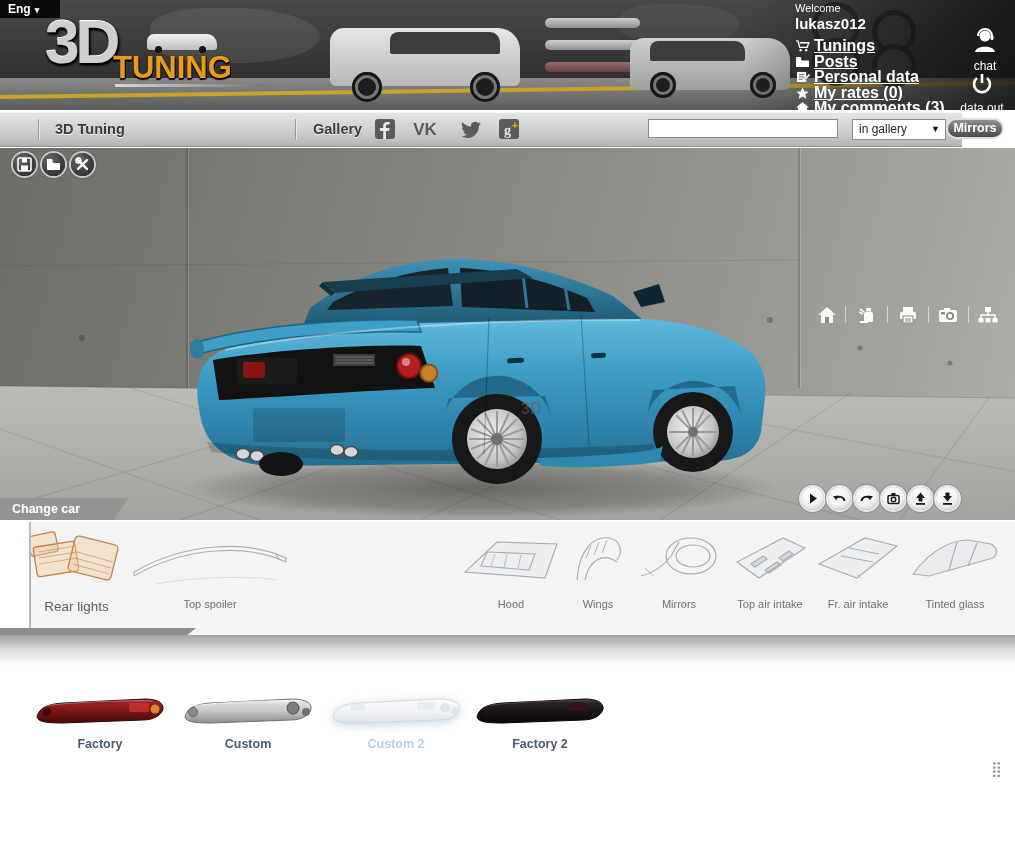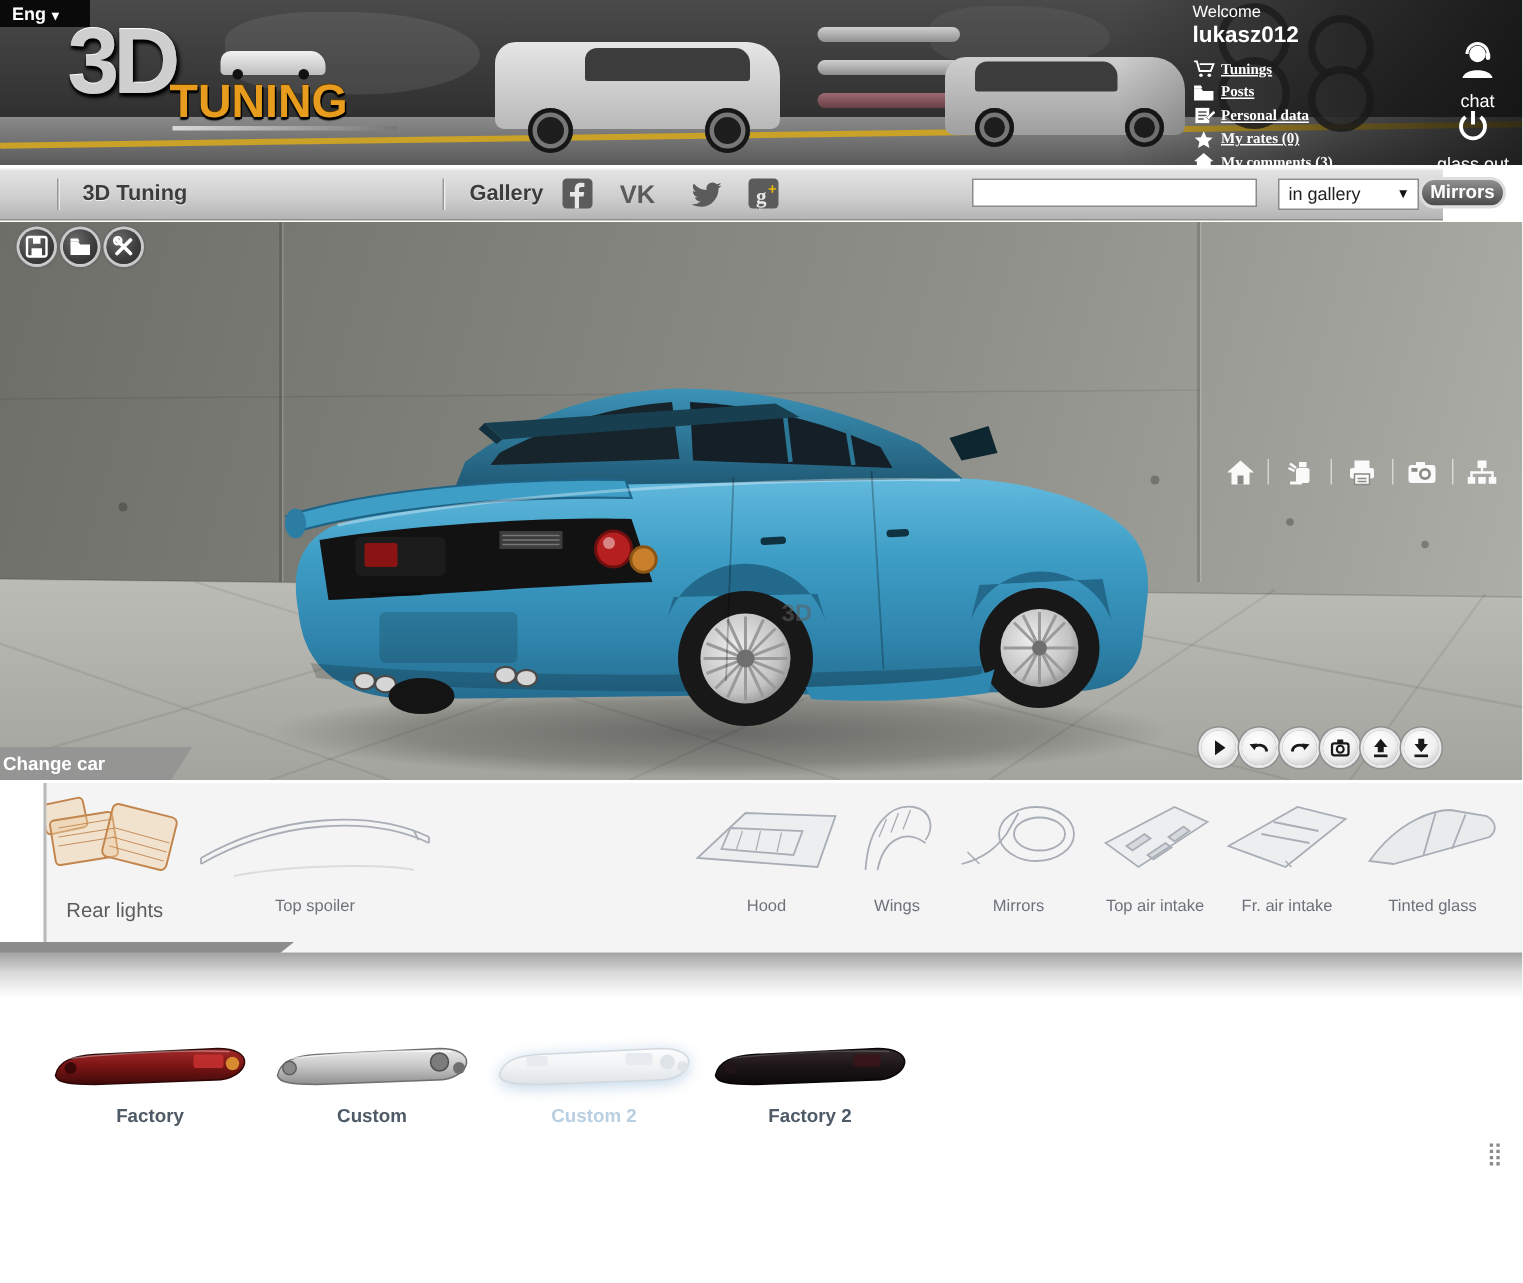--- a/index.html
+++ b/index.html
@@ -35,21 +35,21 @@
   #logo-tuning{position:absolute;left:68px;top:38px;font-size:31px;font-weight:bold;letter-spacing:0px;
     color:#e89c1e;text-shadow:0 2px 1px #000,0 -1px 0 #5a3a00,1px 1px 0 #000;}
   #logo-under{position:absolute;left:70px;top:72px;width:150px;height:3px;
     background:linear-gradient(90deg,#d9d9d9,#777);}
   
   #user-block{position:absolute;left:795px;top:2px;color:#fff;}
   #welcome{font-size:11px;color:#fff;}
   #username{font-size:15px;font-weight:bold;margin-top:1px;}
   .umenu-item{display:flex;align-items:center;height:14px;margin-top:1.5px;cursor:pointer;}
   .umenu-item .mi{width:15px;height:12px;margin-right:4px;flex:none;}
-  .umenu-item a{color:#fff;font-size:10px;font-weight:bold;text-decoration:underline;font-family:Liberation Serif, serif;}
+  .umenu-item a{color:#fff;font-size:16px;font-weight:bold;text-decoration:underline;}
   #umenu{margin-top:7px;}
   #chat-btn{position:absolute;left:960px;top:28px;width:50px;text-align:center;color:#fff;cursor:pointer;}
   #chat-btn .lbl,#signout-btn .lbl{font-size:12px;margin-top:1px;}
   #signout-btn{position:absolute;left:952px;top:72px;width:60px;text-align:center;color:#fff;cursor:pointer;}
 
   
   #navbar{position:absolute;left:0;top:112px;width:962px;height:33px;
     background:linear-gradient(180deg,#e4e4e4 0%,#cfcfcf 55%,#b4b4b4 100%);
     border-top:1px solid #f6f6f6;border-bottom:1px solid #8f8f8f;}
   .nav-item{position:absolute;top:0;height:33px;line-height:33px;font-size:14.5px;font-weight:bold;
@@ -78,21 +78,21 @@
   
   .vt-icon{position:absolute;top:156px;width:22px;height:22px;cursor:pointer;opacity:.95;}
   .vt-sep{position:absolute;top:158px;width:1px;height:17px;background:rgba(255,255,255,0.55);}
   
   .ctl{position:absolute;width:23px;height:23px;border-radius:50%;cursor:pointer;
     background:radial-gradient(circle at 40% 30%, #ffffff 0%, #f0f0f0 55%, #bdbdbd 100%);
     box-shadow:0 0 0 2px #e9e9e9, 0 0 0 3px #8f8f8f, 0 1px 2px rgba(0,0,0,.5);}
   .ctl svg{position:absolute;left:3px;top:3px;}
   #change-car{position:absolute;left:0;top:350px;width:128px;height:22px;
     background:rgba(148,148,148,0.95);color:#fff;font-size:12.5px;font-weight:bold;line-height:22px;
-    padding-left:2px;box-sizing:border-box;cursor:pointer;
+    padding-left:12px;box-sizing:border-box;cursor:pointer;
     clip-path:polygon(0 0,100% 0,calc(100% - 14px) 100%,0 100%);}
 
   
   #carousel{position:absolute;left:0;top:522px;width:1015px;height:113px;background:#f4f4f4;
     border-left:2px solid #b9b9b9;border-right:2px solid #b9b9b9;box-sizing:border-box;overflow:hidden;margin-left:29px;}
   .citem{position:absolute;top:6px;height:92px;cursor:pointer;text-align:center;}
   .citem .clabel{position:absolute;left:0;right:0;bottom:10px;font-size:11px;color:#6d727a;}
   .citem.selected .clabel{font-size:13.5px;color:#5c5c5c;bottom:6px;}
   #scrollbar{position:absolute;left:0;top:628px;width:196px;height:8px;background:#8d8d8d;
     clip-path:polygon(0 0,100% 0,calc(100% - 10px) 100%,0 100%);cursor:pointer;}
@@ -203,21 +203,21 @@
         <path d="M8 8a7 7 0 0 1 14 0" fill="none" stroke="#fff" stroke-width="2"></path>
         <rect x="20.5" y="7" width="3" height="5" rx="1.5" fill="#fff"></rect>
       </svg>
       <div class="lbl">chat</div>
     </div>
     <div id="signout-btn">
       <svg width="24" height="24" viewBox="0 0 24 24">
         <path d="M7 6a8 8 0 1 0 10 0" fill="none" stroke="#fff" stroke-width="2.6"></path>
         <line x1="12" y1="2" x2="12" y2="11" stroke="#fff" stroke-width="2.6"></line>
       </svg>
-      <div class="lbl">glass out</div>
+      <div class="lbl">data out</div>
     </div>
   </div>
 
   <div id="navbar">
     <div class="nav-sep" style="left:38px;"></div>
     <div class="nav-item" style="left:55px;">3D Tuning</div>
     <div class="nav-sep" style="left:295px;"></div>
     <div class="nav-item" style="left:313px;">Gallery</div>
     <div class="nav-sep" style="left:505px;"></div>
 

